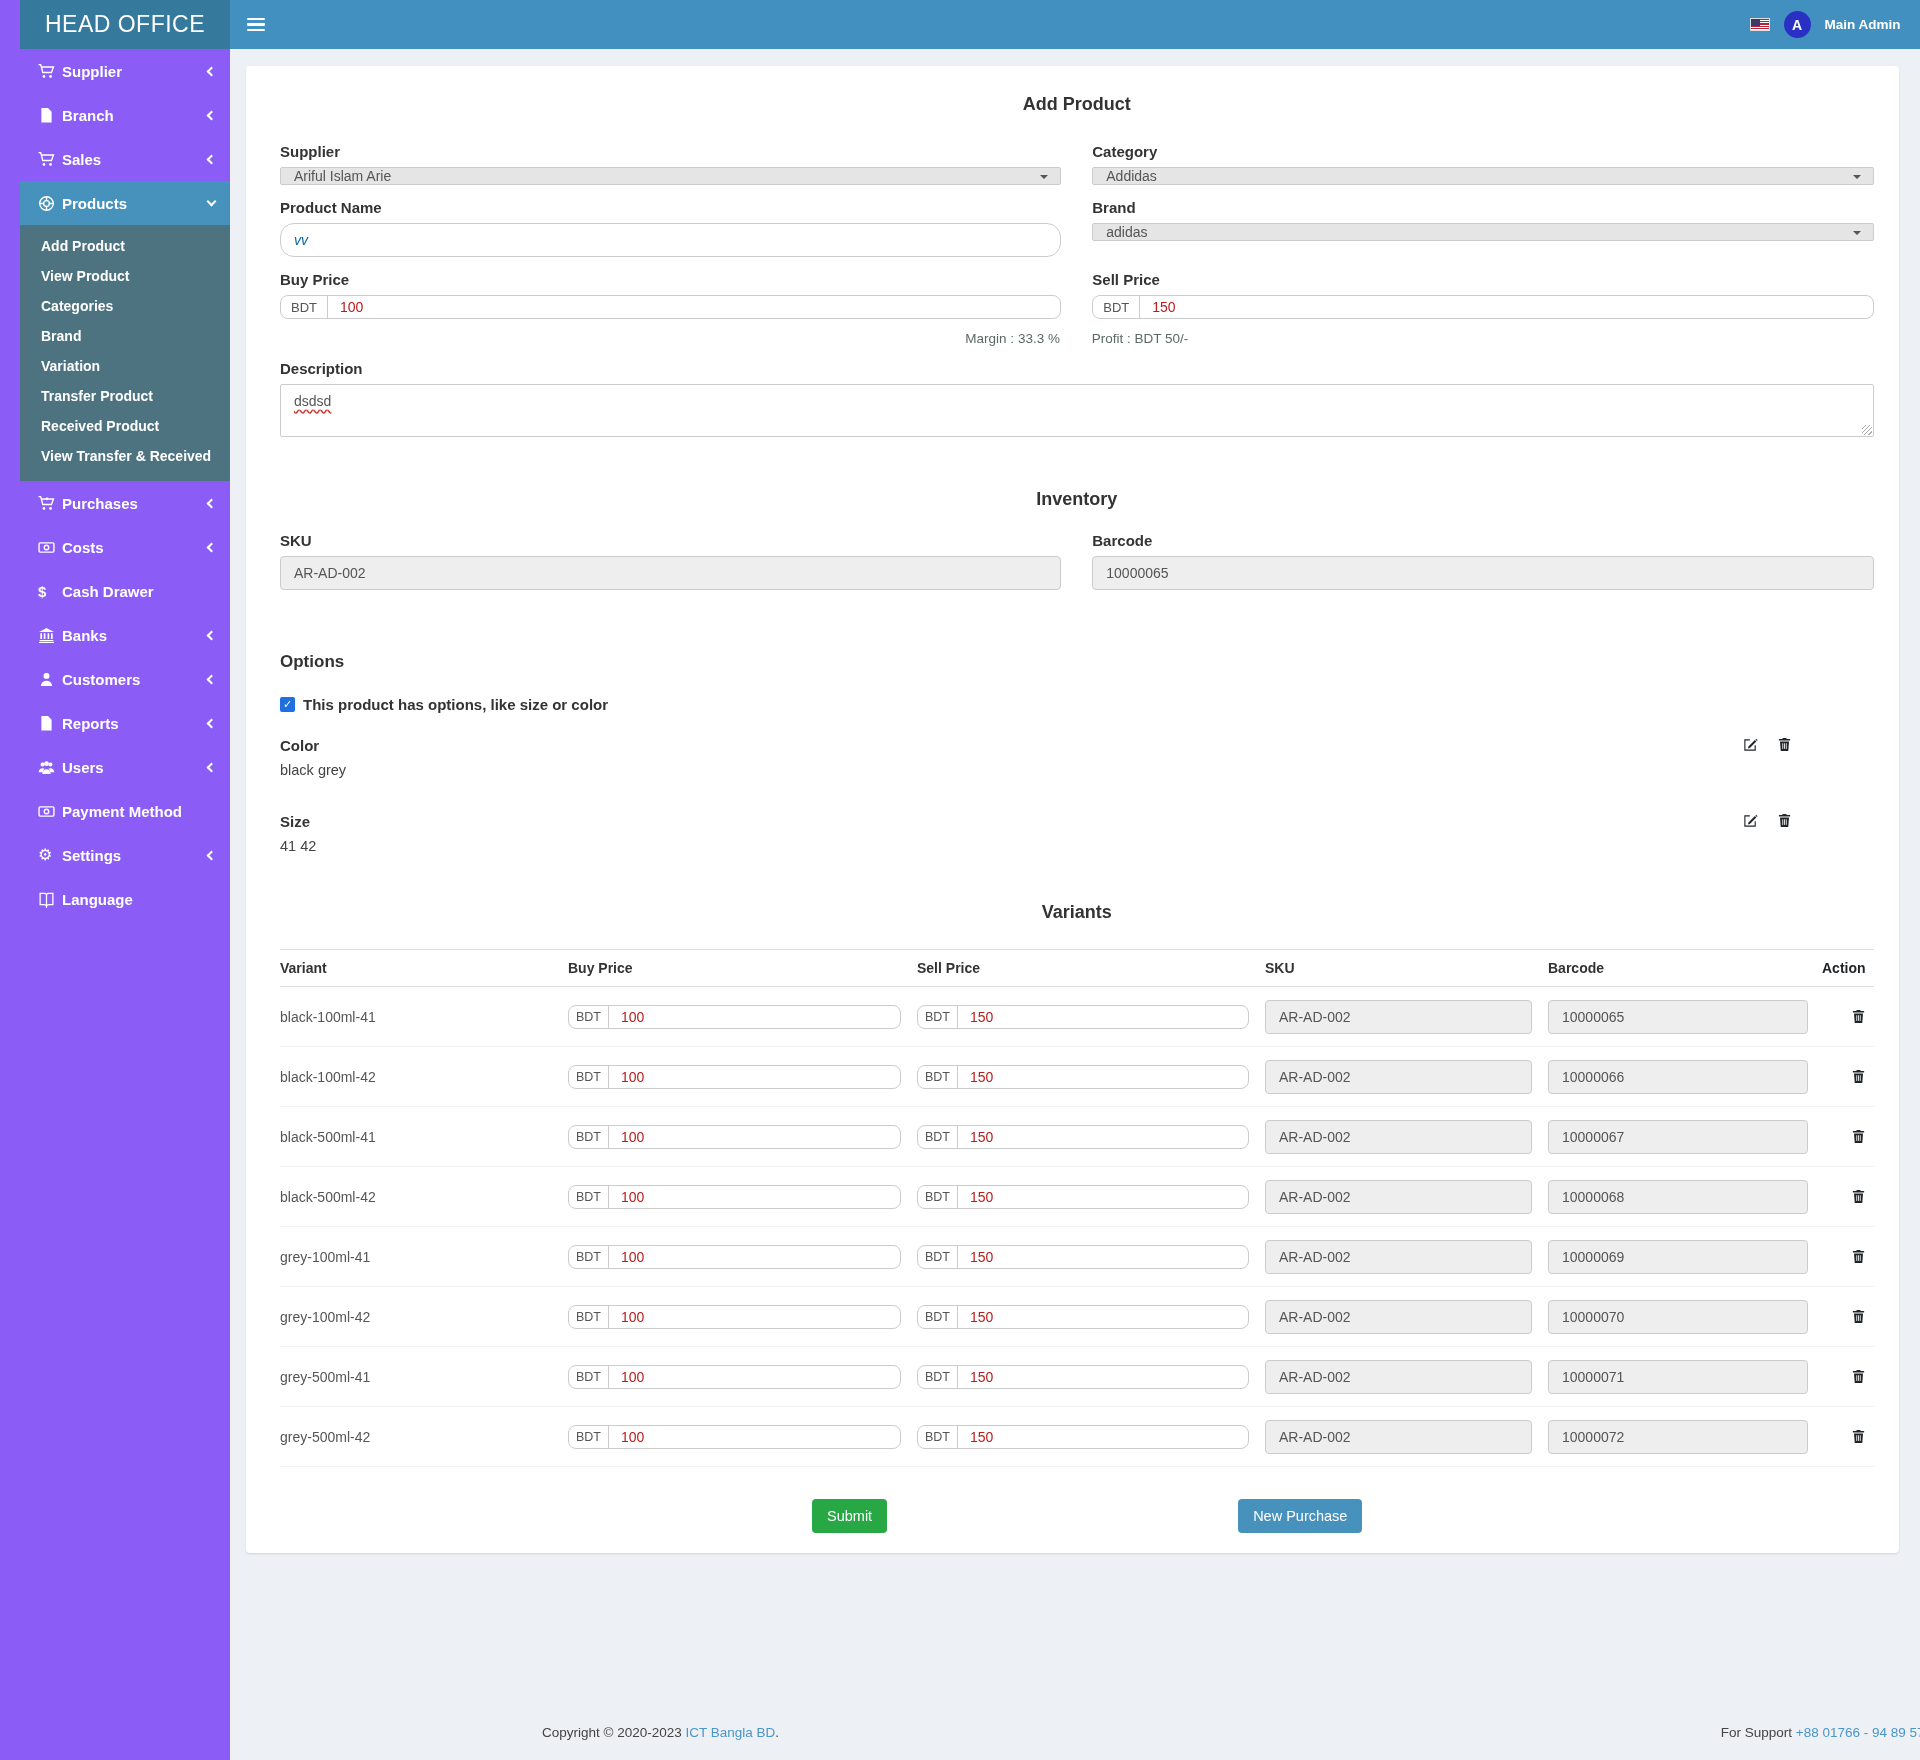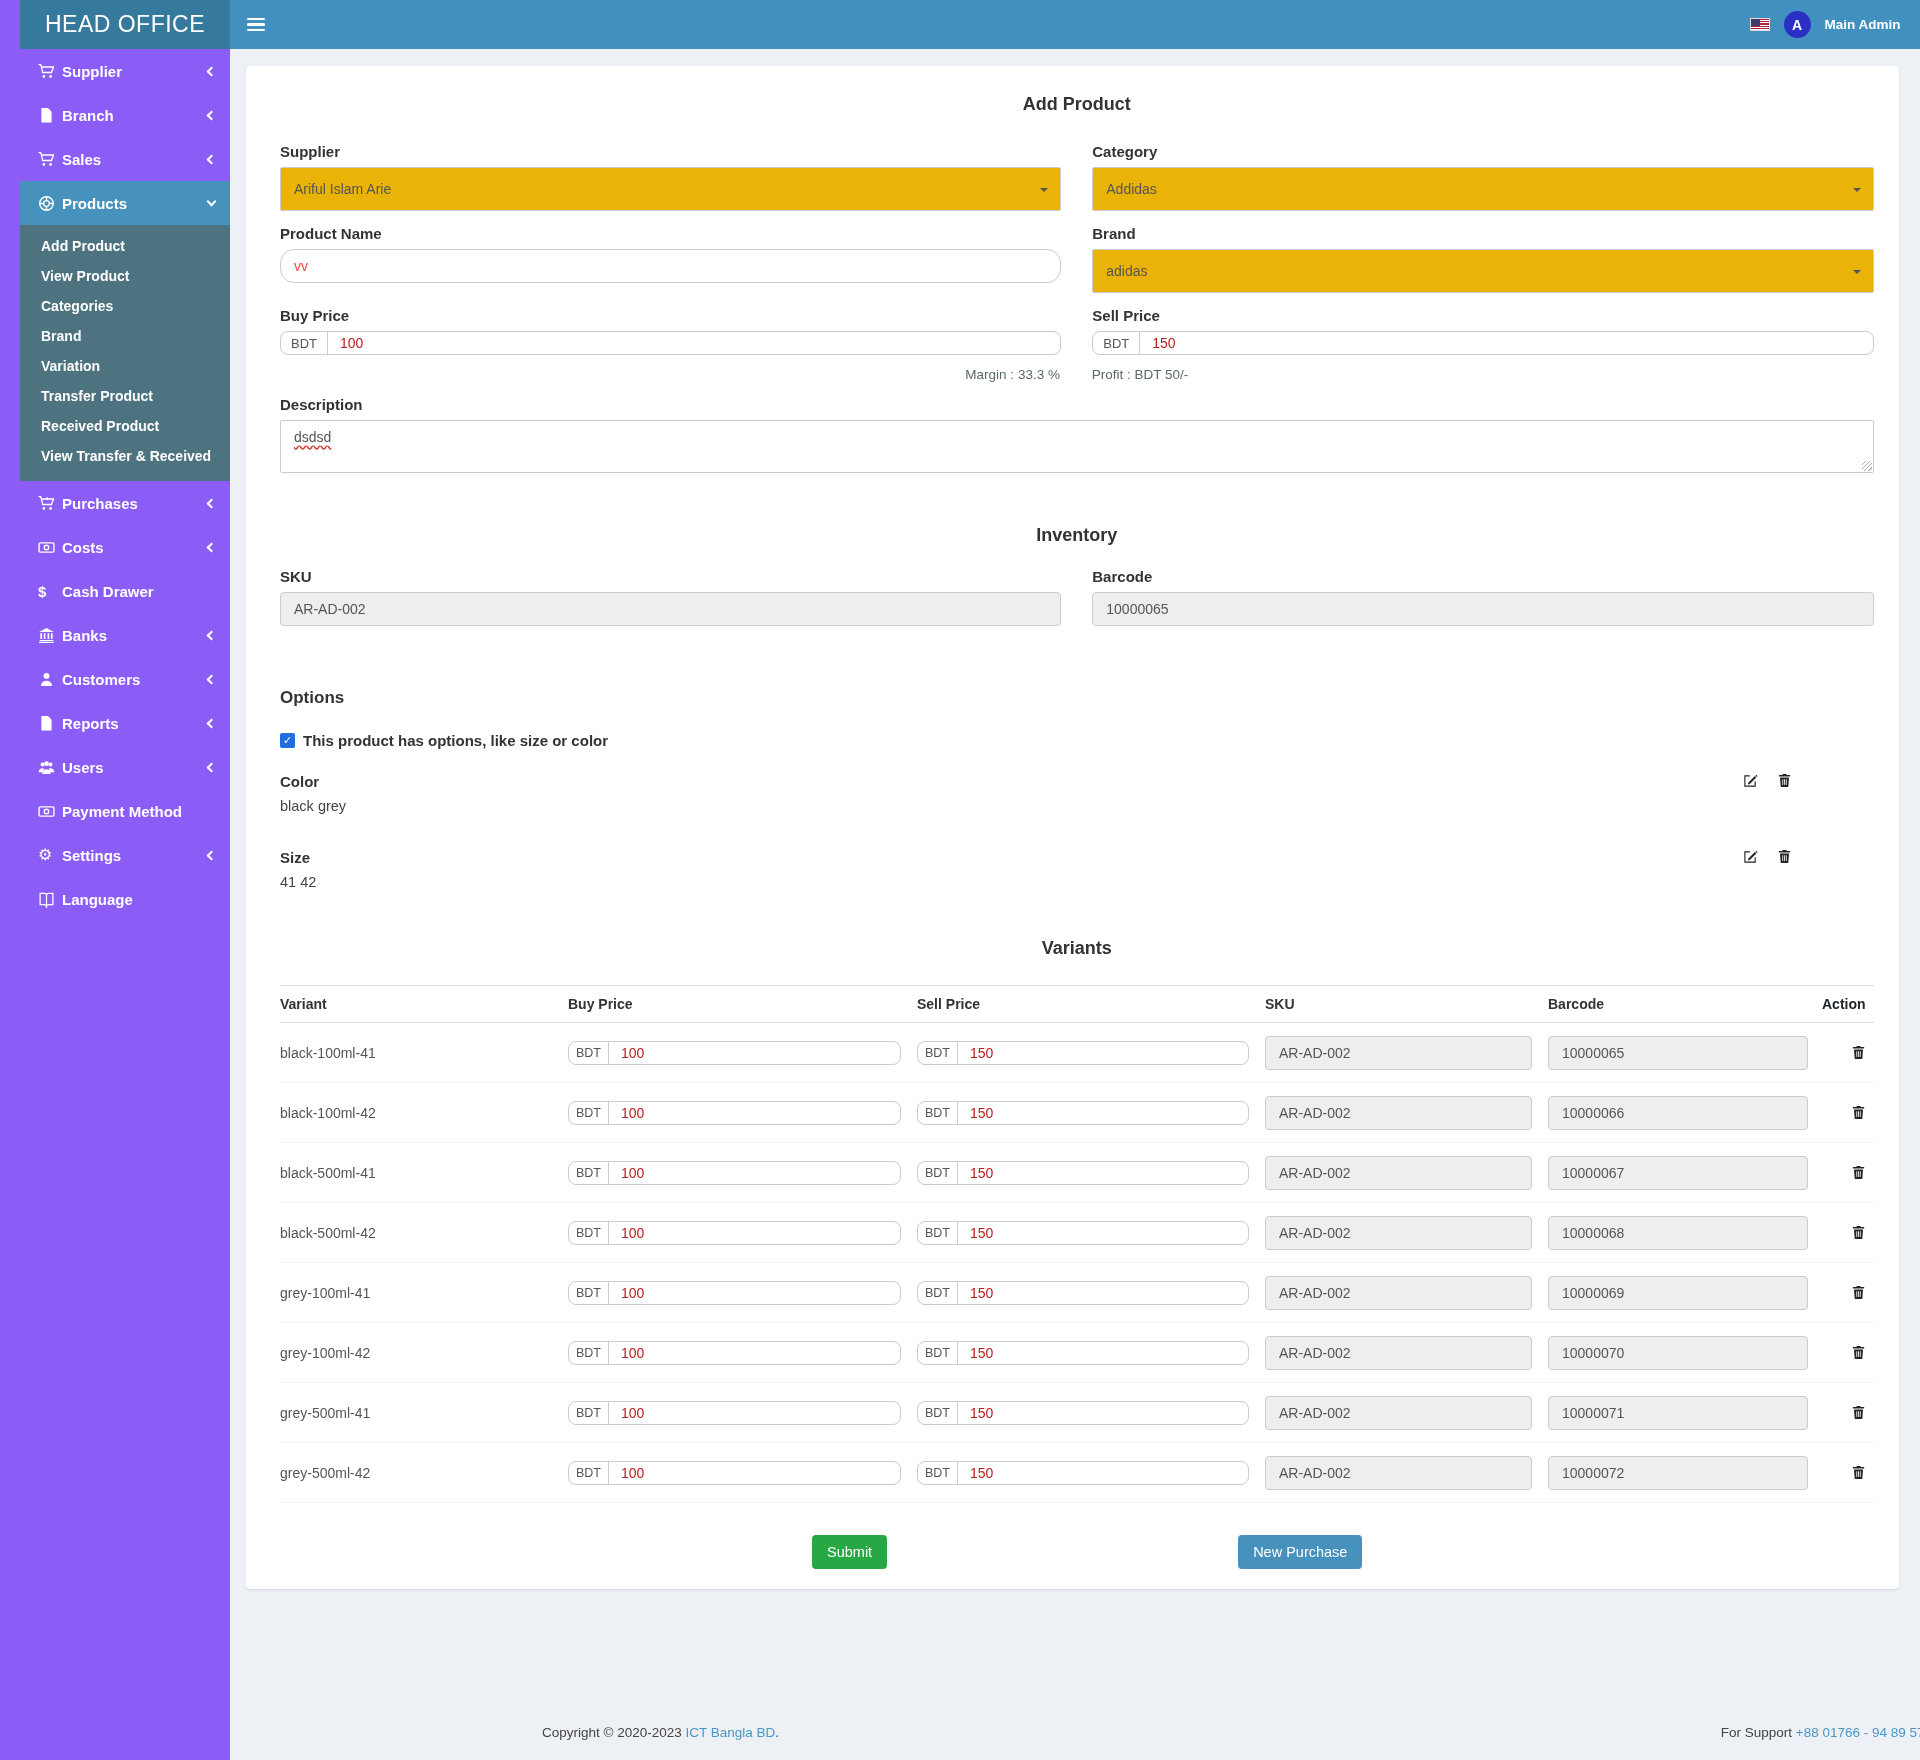--- a/index.html
+++ b/index.html
@@ -37,26 +37,26 @@
             font-size:14px; display:flex; align-items:center; justify-content:center; cursor:pointer; }
   .username { color:#fff; font-size:13.5px; font-weight:bold; cursor:pointer; }
 
   
   .main { flex:1; padding:17px 26px 0 16px; }
   .card { background:#fff; border-radius:4px; box-shadow:0 1px 2px rgba(0,0,0,.12);
           padding:28px 25px 20px 34px; }
   .h-center { text-align:center; font-size:18px; font-weight:bold; color:#333; }
   .form-grid { display:grid; grid-template-columns:1fr 1fr; column-gap:31px; row-gap:14px; margin-top:28px; }
   .lbl { font-size:15px; font-weight:bold; color:#333; margin-bottom:7px; }
-  .select { position:relative; height:44px; border:1px solid #ccc; border-radius:2px; display:flex;
-            align-items:center; padding:0 28px 0 13px; font-size:14px; color:#555; cursor:pointer; background:#eab308; }
+  .select { position:relative; height:18px; border:1px solid #ccc; border-radius:2px; display:flex;
+            align-items:center; padding:0 28px 0 13px; font-size:14px; color:#555; cursor:pointer; background:#e5e5e5; }
   .select::after { content:""; position:absolute; right:12px; top:50%; margin-top:-1px;
                    border:4px solid transparent; border-top-color:#555; }
   .tinput { width:100%; height:34px; border:1px solid #ccc; border-radius:14px; padding:0 13px;
-            font-size:14px; color:#ef4444; font-family:"Liberation Sans",sans-serif; }
+            font-size:14px; color:#0369a1; font-family:"Liberation Sans",sans-serif;font-style:italic; }
   .igroup { display:flex; height:24px; border:1px solid #ccc; border-radius:8px; background:#fff; }
   .igroup .addon { width:47px; border-right:1px solid #ccc; display:flex; align-items:center;
                    justify-content:center; font-size:13px; color:#555; }
   .igroup input { flex:1; border:0; outline:none; padding:0 12px; font-size:14px; color:#b91c1c;
                   font-family:"Liberation Sans",sans-serif; background:transparent; min-width:0; }
   .marginline { grid-column:1 / 3; text-align:center; font-size:13.5px; color:#5c6a64; margin-top:-2px; }
   .marginline span { margin:0 14px; }
   .full { grid-column:1 / 3; }
   .textarea { position:relative; height:53px; border:1px solid #ccc; border-radius:2px;
               padding:8px 13px; font-size:14px; color:#555; }

